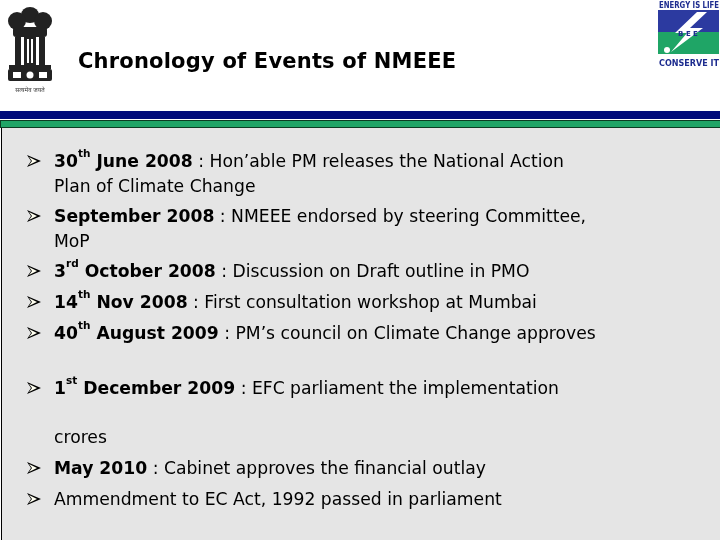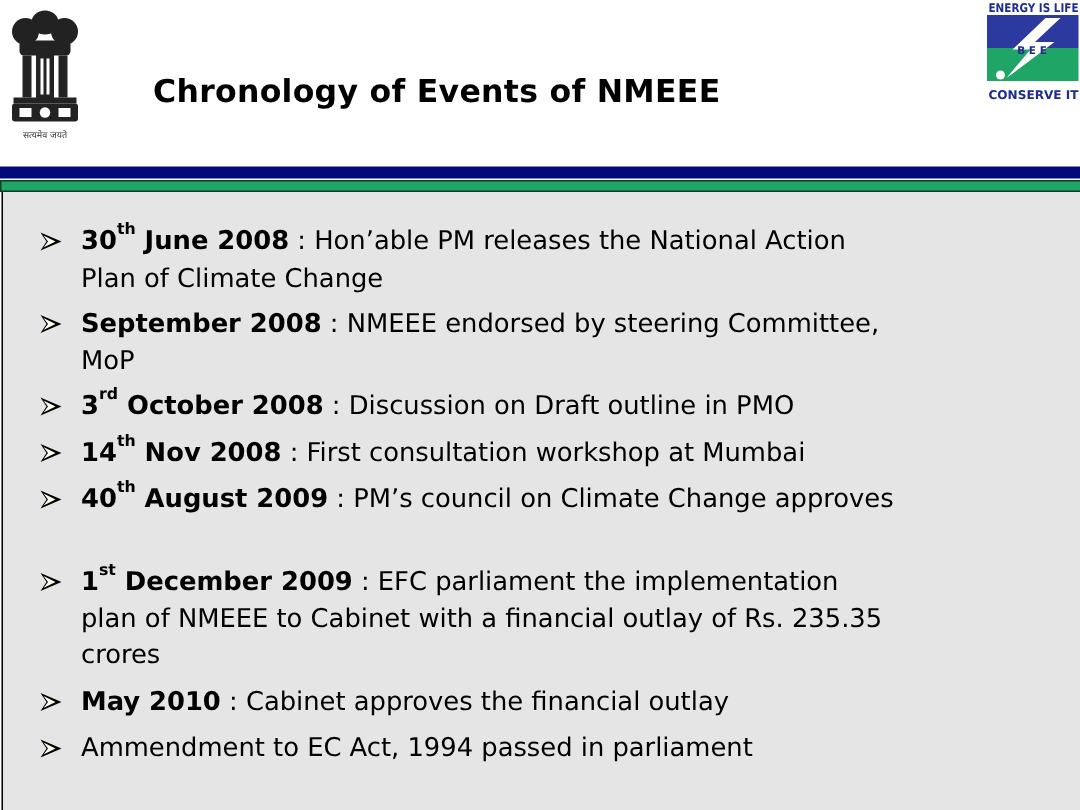--- a/index.html
+++ b/index.html
@@ -5,21 +5,21 @@
     html, body { margin:0; padding:0; }
     body {
       width:720px; height:540px; position:relative; overflow:hidden;
       background:#ffffff;
       font-family:"DejaVu Sans", "Liberation Sans", sans-serif;
       color:#000;
     }
     .emblem { position:absolute; left:3px; top:3px; width:54px; height:92px; }
     .title {
       position:absolute; left:78px; top:49px;
-      font-size:21px; font-weight:bold; letter-spacing:0.2px; white-space:nowrap;margin-left:24px;
+      font-size:21px; font-weight:bold; letter-spacing:0.2px; white-space:nowrap;
     }
     .bee-logo { position:absolute; left:657px; top:0px; width:63px; height:70px; }
     .navy-bar { position:absolute; left:0; top:111px; width:720px; height:8px; background:#000a7a; }
     .green-bar {
       position:absolute; left:0; top:120px; width:720px; height:6px;
       background:#1fa566; border-top:1px solid #0b3d22; border-bottom:1px solid #0b3d22;
       border-left:1px solid #0b3d22;
     }
     .content-box {
       position:absolute; left:1px; top:128px; width:719px; height:412px;
@@ -136,39 +136,39 @@
       </div>
     </li>
 
     <li class="item" style="top:248px">
       <svg class="arrow" style="top:5px" viewBox="0 0 16 14">
           <polygon points="1,1 15,7 1,13 5,7" fill="#000"></polygon>
           <polygon points="3,3 11,7 3,11 6,7" fill="#fffff0"></polygon>
         </svg>
       <div class="text" style="top:0">
         <b><span>1</span><sup>st</sup><span> December 2009</span></b><span> : EFC parliament the implementation</span><br>
-        <span>plan of NMEEE to Cabinet with a financial outlay of Rs. 235.35</span><br>
+        <br>
         <span>crores</span>
       </div>
     </li>
 
     <li class="item" style="top:328px">
       <svg class="arrow" style="top:5px" viewBox="0 0 16 14">
           <polygon points="1,1 15,7 1,13 5,7" fill="#000"></polygon>
           <polygon points="3,3 11,7 3,11 6,7" fill="#fffff0"></polygon>
         </svg>
       <div class="text" style="top:0">
         <b><span>May 2010</span></b><span> : Cabinet approves the financial outlay</span>
       </div>
     </li>
 
     <li class="item" style="top:359px">
       <svg class="arrow" style="top:5px" viewBox="0 0 16 14">
           <polygon points="1,1 15,7 1,13 5,7" fill="#000"></polygon>
           <polygon points="3,3 11,7 3,11 6,7" fill="#fffff0"></polygon>
         </svg>
       <div class="text" style="top:0">
-        <span>Ammendment to EC Act, 1994 passed in parliament</span>
+        <span>Ammendment to EC Act, 1992 passed in parliament</span>
       </div>
     </li>
 
   </ul>
 </div>
 
 </body></html>

